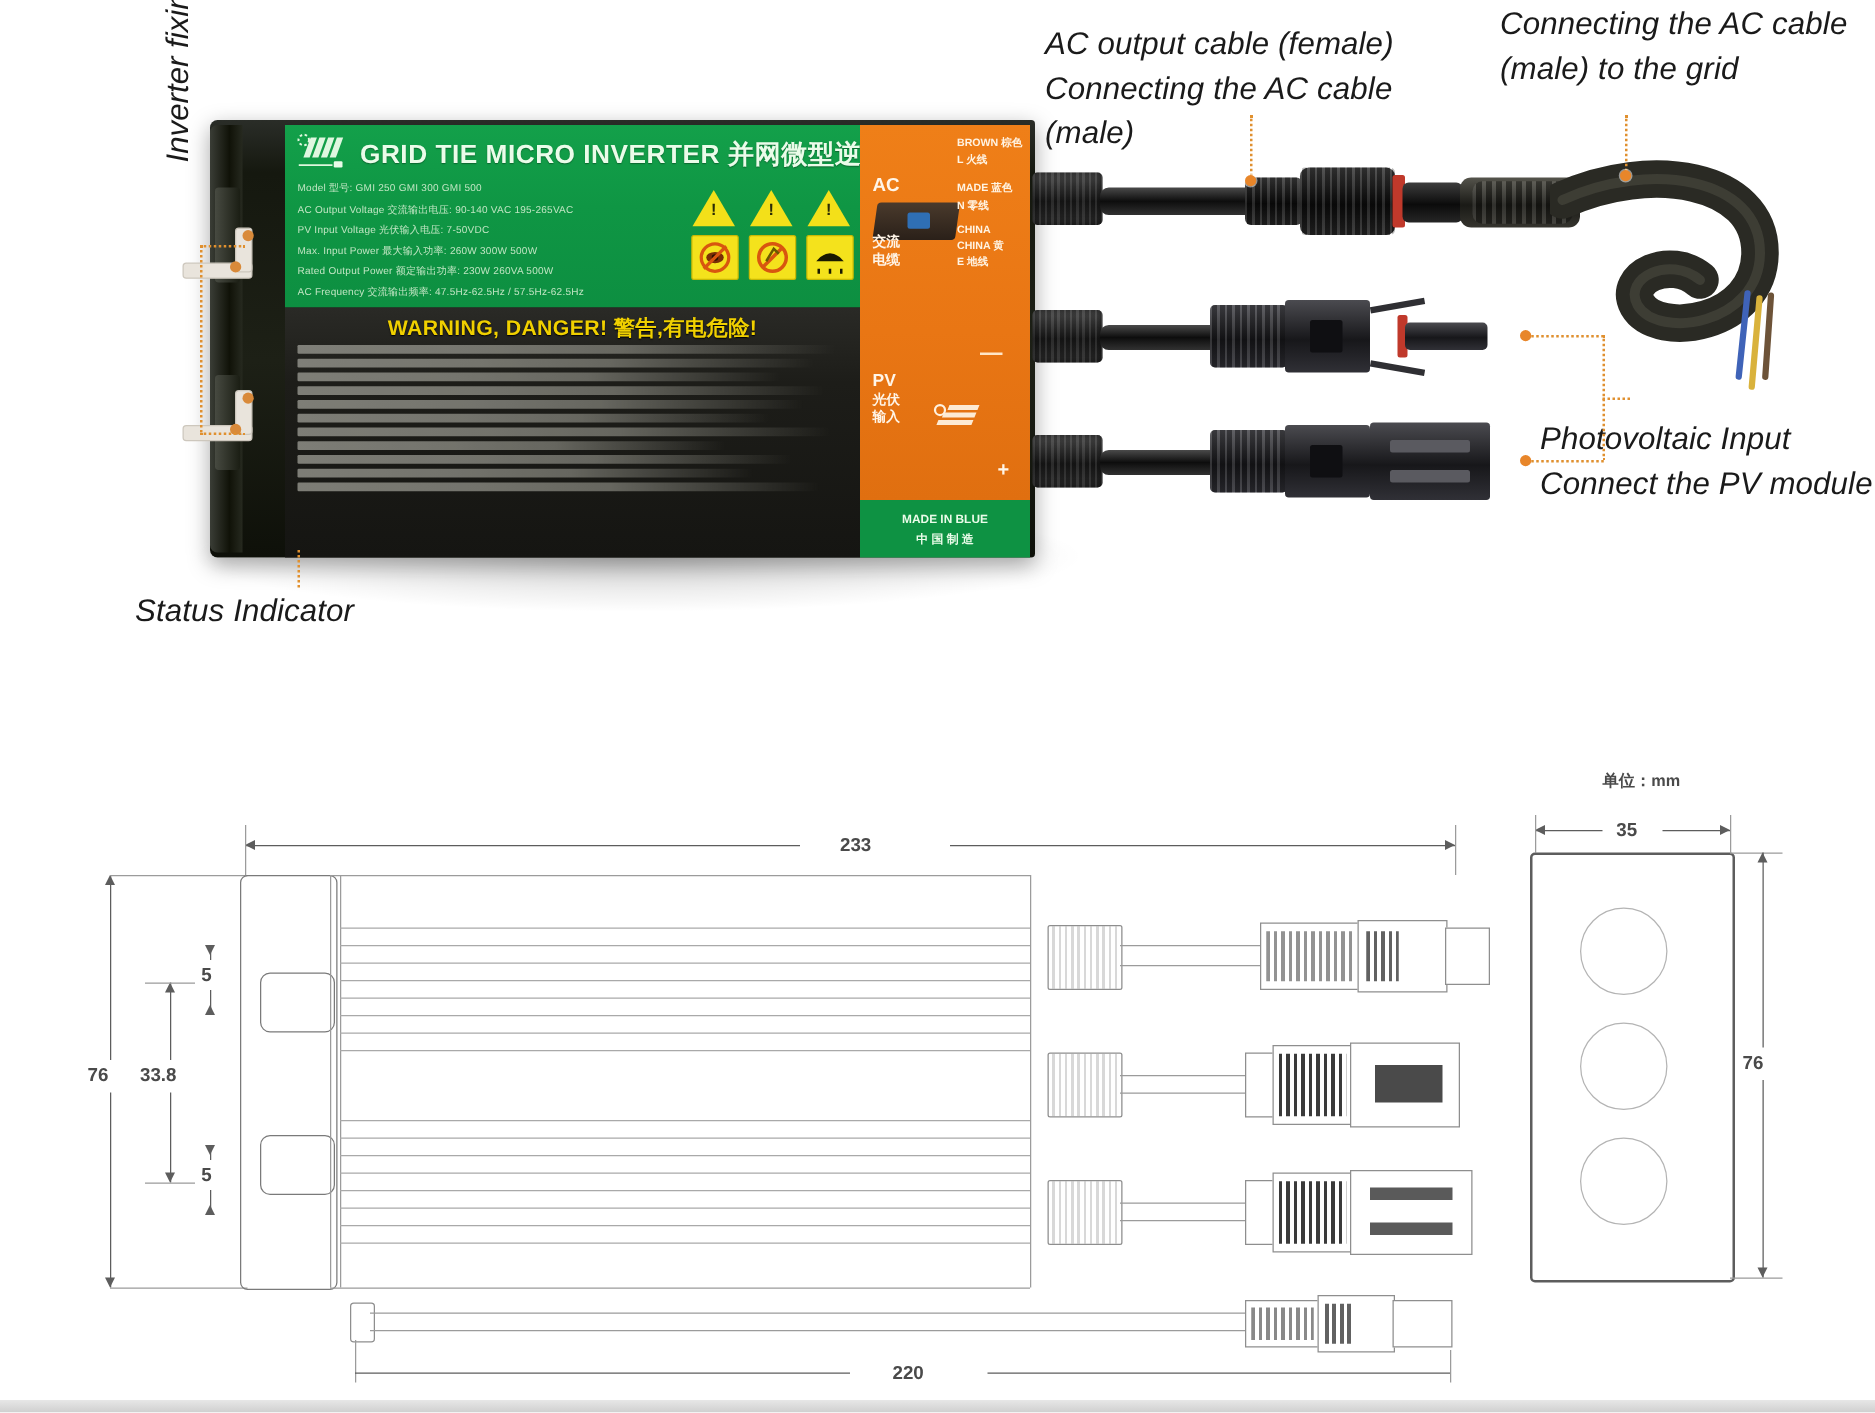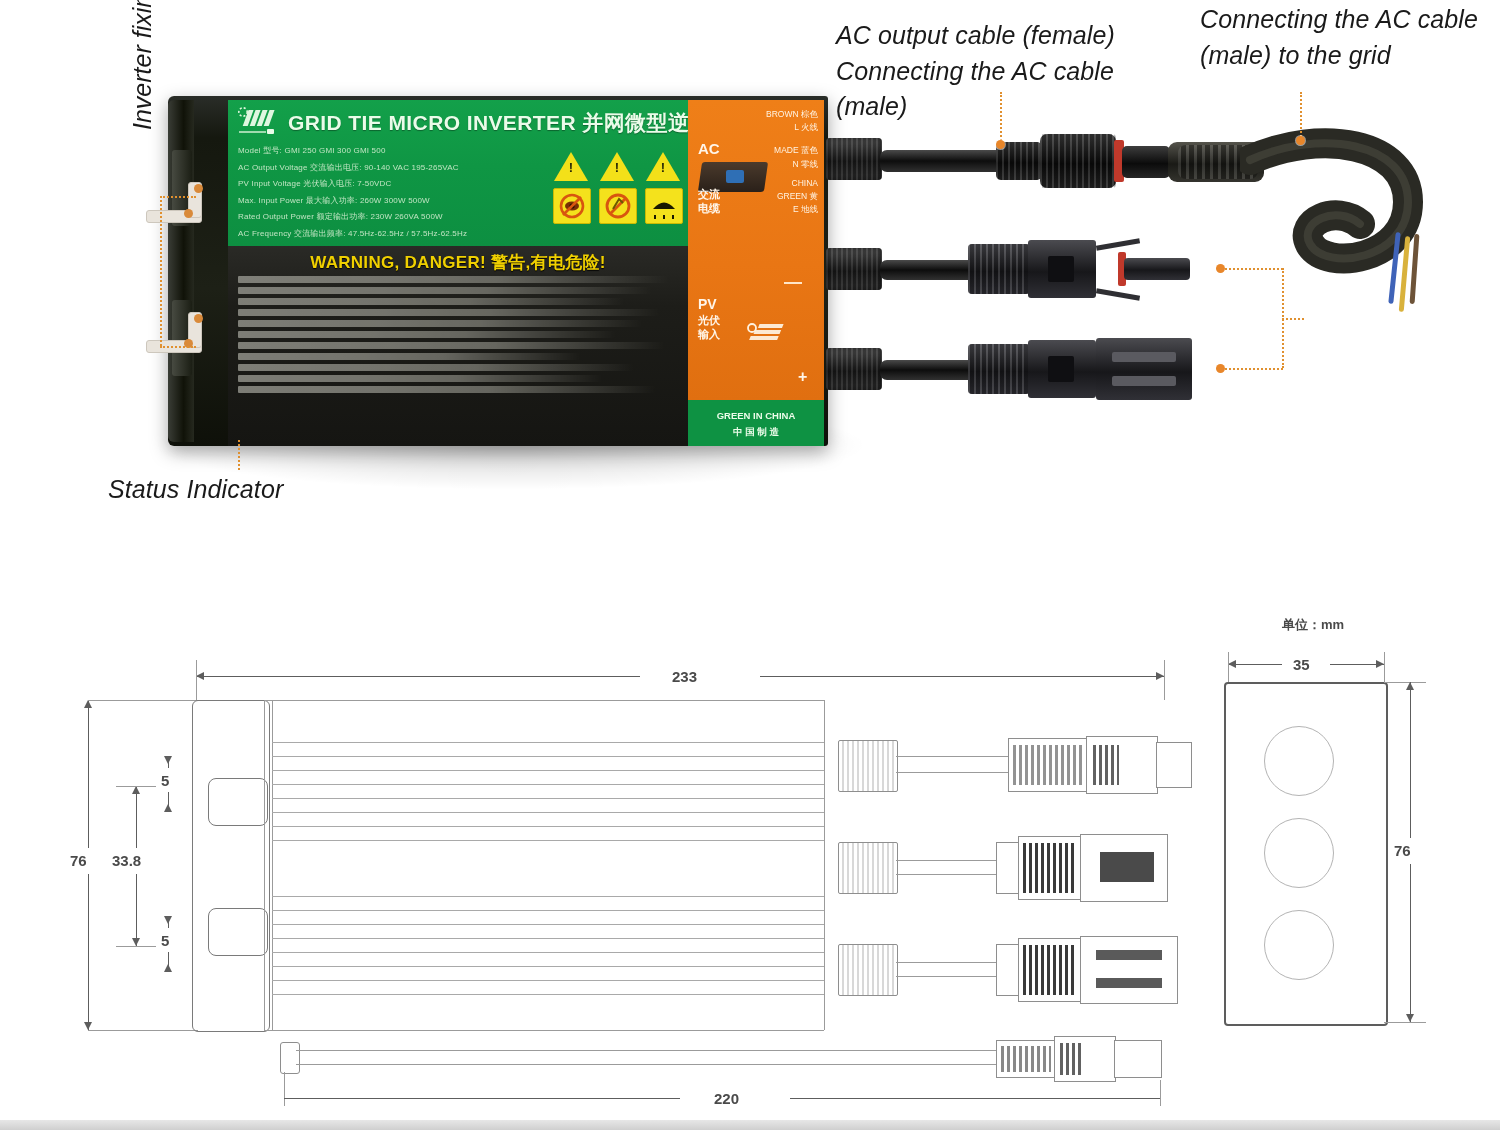--- a/index.html
+++ b/index.html
@@ -73,22 +73,22 @@
              text-shadow:0 1px 1px #000;}
   .fineprint{position:absolute;left:10px;top:30px;width:440px;}
   .fp{height:7px;margin-bottom:4px;background:linear-gradient(90deg,
       #9a9a92 0%,#8d8d85 35%,#7c7c74 60%,rgba(120,120,112,0) 100%);
       filter:blur(.6px);opacity:.78;border-radius:1px;}
 
   
   .label-orange{position:absolute;left:688px;top:100px;width:136px;height:300px;
                 background:linear-gradient(180deg,#ef7f18 0%,#e97614 55%,#e06f10 100%);}
   .oj{position:absolute;color:#fff5e8;font-weight:bold;filter:blur(.35px);}
-  .wire-colors{position:absolute;right:6px;top:8px;text-align:right;
-               font-size:8.5px;line-height:1.55;color:#fff3e2;filter:blur(.4px);}
+  .wire-colors{position:absolute;right:6px;top:8px;text-align:left;
+               font-size:8.5px;line-height:1.55;color:#fff3e2;filter:blur(.4px);font-weight:bold;}
   .ac-conn{position:absolute;left:12px;top:62px;width:66px;height:30px;
            background:linear-gradient(180deg,#4a3a2c,#2a2019);
            border-radius:3px;transform:skewX(-8deg);}
   .ac-blue{position:absolute;left:38px;top:70px;width:18px;height:13px;
            background:#2f6fb5;border-radius:2px;}
   .pv-sym{position:absolute;left:58px;top:218px;width:58px;height:30px;}
   .made-band{position:absolute;left:688px;top:400px;width:136px;height:46px;
              background:#0e9243;color:#eafce9;text-align:center;
              font-size:9.5px;font-weight:bold;line-height:1.7;padding-top:8px;
              box-sizing:border-box;filter:blur(.35px);}
@@ -258,41 +258,41 @@
 电缆</div>
 
     <div class="wire-colors">
       <div>BROWN 棕色</div>
       <div>L 火线</div>
       <div style="height:10px"></div>
       <div>MADE 蓝色</div>
       <div>N 零线</div>
       <div style="height:6px"></div>
       <div>CHINA</div>
-      <div>GREEN 黄</div>
+      <div>CHINA 黄</div>
       <div>E 地线</div>
     </div>
 
     <div class="abs" style="left:96px;top:182px;width:18px;height:2px;background:#ffe6c8;"></div>
     <div class="oj" style="left:10px;top:196px;font-size:14px;">PV</div>
     <div class="oj" style="left:10px;top:214px;font-size:11px;line-height:1.25;white-space:pre-line;">光伏
 输入</div>
     <svg class="pv-sym" viewBox="0 0 58 30">
       <circle cx="6" cy="10" r="4" fill="none" stroke="#fff1de" stroke-width="1.8"></circle>
       <g transform="skewX(-22)" fill="#fff1de" opacity=".95">
         <rect x="16" y="6" width="24" height="4"></rect>
           <rect x="14" y="12" width="26" height="4"></rect>
         <rect x="12" y="18" width="28" height="4"></rect>
       </g>
     </svg>
     <div class="oj" style="left:110px;top:268px;font-size:16px;">+</div>
   </div>
 
   <div class="made-band">
-    <div>GREEN IN CHINA</div>
+    <div>MADE IN BLUE</div>
     <div>中 国 制 造</div>
   </div>
 
   <div class="gland" style="left:826px;top:138px;width:56px;height:42px;"></div>
   <div class="cable" style="left:880px;top:150px;width:128px;height:22px;"></div>
   <div class="acplug" style="left:996px;top:142px;width:46px;height:38px;">
       <div class="ribs"></div>
     </div>
   <div class="acplug" style="left:1040px;top:134px;width:76px;height:54px;border-radius:7px;">
       <div class="ribs"></div>
@@ -338,20 +338,22 @@
   <div class="callout abs" style="left:836px;top:18px;width:330px;">AC output cable (female)
 Connecting the AC cable (male)</div>
   <div class="lvert" style="left:1000px;top:92px;height:52px;"></div>
   <div class="ldot" style="left:996px;top:140px;"></div>
 
   <div class="callout abs" style="left:1200px;top:2px;width:300px;">Connecting the AC cable
 (male) to the grid</div>
   <div class="lvert" style="left:1300px;top:92px;height:48px;"></div>
   <div class="ldot" style="left:1296px;top:136px;"></div>
 
+  <div class="callout abs" style="left:1232px;top:334px;width:268px;">Photovoltaic Input
+Connect the PV module</div>
   <div class="ldot" style="left:1216px;top:264px;"></div>
   <div class="ldot" style="left:1216px;top:364px;"></div>
   <div class="lhorz" style="left:1225px;top:268px;width:58px;"></div>
   <div class="lhorz" style="left:1225px;top:368px;width:58px;"></div>
   <div class="lvert" style="left:1282px;top:268px;height:100px;"></div>
   <div class="lhorz" style="left:1282px;top:318px;width:22px;"></div>
 
   <div class="vlabel abs" style="left:128px;top:130px;">Inverter fixing holes</div>
   <div class="lvert" style="left:160px;top:196px;height:150px;"></div>
   <div class="lhorz" style="left:160px;top:196px;width:36px;"></div>

